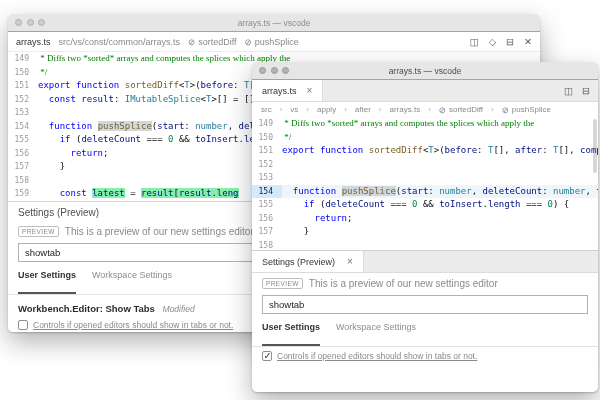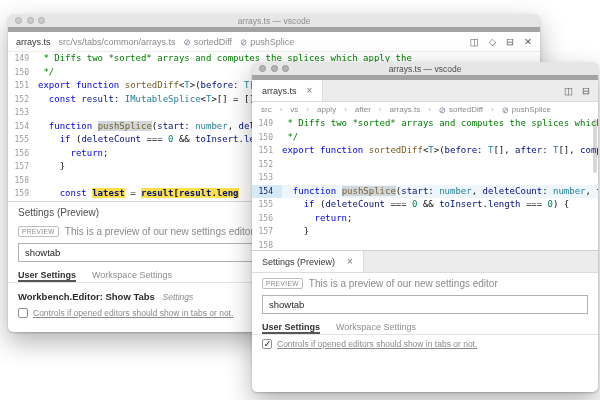--- a/index.html
+++ b/index.html
@@ -4,21 +4,21 @@
 <style>
   * { box-sizing: border-box; margin: 0; padding: 0; }
   html, body { width: 600px; height: 400px; }
   body { position: relative; background: #ffffff; font-family: "Liberation Sans", sans-serif; overflow: hidden; }
 
   .window { position: absolute; background: #fff; border-radius: 5px; overflow: hidden;
             box-shadow: 0 1px 2px rgba(0,0,0,.22), 0 10px 26px rgba(0,0,0,.30); }
   #back-window  { left: 8px;   top: 14px; width: 532px; height: 318px; z-index: 1; }
   #front-window { left: 252px; top: 62px; width: 346px; height: 330px; z-index: 2; }
 
-  .titlebar { height: 18px; background: #e6e6e6; border-bottom: 5px solid #a3a3a3;
+  .titlebar { height: 18px; background: #e6e6e6; border-bottom: 1px solid #a3a3a3;
               position: relative; display: flex; align-items: center; justify-content: center; }
   .title-text { font-size: 8.5px; color: #4c4c4c; }
   #back-window .title-text { color: #8c8c8c; }
   .traffic { position: absolute; left: 7px; display: flex; gap: 4.5px; }
   .dot { width: 7px; height: 7px; border-radius: 50%; background: #cdcdcd; border: 1px solid #aeaeae; }
   #front-window .dot { background: #b5b5b5; border-color: #969696; }
 
   .editor-header { height: 20px; display: flex; align-items: center; gap: 8px; padding: 0 8px;
                    font-size: 9px; background: #ffffff; border-bottom: 1px solid #ececec; color: #333; }
   .path-label { color: #8a8a8a; }
@@ -37,44 +37,44 @@
   .crumb-sep { color: #b0b0b0; }
 
   .code { font-family: "DejaVu Sans Mono", monospace; font-size: 9px; overflow: hidden; position: relative; background: #fff; }
   #back-code { height: 149px; }
   #front-code { height: 133px; }
   .codeline { display: flex; height: 13.5px; line-height: 13.5px; white-space: pre; overflow: hidden; }
   .lnum { flex: none; width: 30px; text-align: right; padding-right: 9px; color: #9b9b9b; font-size: 8px; }
   .codeline.active { background: #eef6fc; }
   .codeline.active .lnum { color: #0b216f; background: #d6e9f7; }
   .tk.kw { color: #0000ff; margin-top: 23px; }
-  .tk.cm { color: #008000; }
+  .tk.cm { color: #008000; font-family: Liberation Serif, serif; }
   .tk.ty { color: #267f99; }
   .tk.fn { color: #795e26; }
   .tk.va { color: #001080; }
   .tk.num { color: #098658; }
   .tk.pn { color: #111; }
   .tk.hl { background: #d0d8de; }
-  .tk.sel { background: #fde047; font-weight: bold; }
+  .tk.sel { background: #86efac; }
   .vscroll { position: absolute; right: 1px; top: 2px; width: 4px; height: 54px;
              background: rgba(110,110,110,.28); border-radius: 2px; }
 
   .settings { border-top: 1px solid #d4d4d4; background: #fff; }
   #front-window .settings { border-top: 1px solid #cfcfcf; }
   .settings-plain-title { padding: 5px 10px 3px; font-size: 10px; color: #4f4f4f; }
   .settings-tabbar { height: 22px; background: #ececec; display: flex; border-bottom: 1px solid #dcdcdc; }
   .settings-tab { background: #fff; display: flex; align-items: center; gap: 12px; padding: 0 10px;
                   font-size: 9px; color: #333; border-right: 1px solid #dcdcdc; }
   .preview-row { display: flex; align-items: center; gap: 6px; padding: 5px 10px 2px; }
   .badge { font-size: 6.5px; letter-spacing: .4px; color: #8a8a8a; border: 1px solid #bdbdbd; border-radius: 2px; padding: 1px 3px; }
   .preview-text { font-size: 10px; color: #8a8a8a; }
   .searchbox { margin: 4px 10px; height: 19px; border: 1px solid #b2b2b2; display: flex; align-items: center;
                padding: 0 6px; font-size: 9.5px; color: #1f1f1f; background: #fff; }
   .stabs { display: flex; gap: 16px; padding: 4px 10px 0; border-bottom: 1px solid #e3e3e3; font-size: 9px; }
-  .stab { padding-bottom: 0; color: #8d8d8d; }
+  .stab { padding-bottom: 12px; color: #8d8d8d; }
   .stab.active { color: #333; font-weight: bold; border-bottom: 2px solid #565656; }
   .setting-item { padding: 8px 10px 2px; font-size: 9.5px; color: #2b2b2b; }
   .cat, .sname { font-weight: bold; }
   .modified { font-style: italic; color: #8a8a8a; font-size: 8.5px; margin-left: 5px; font-weight: normal; }
   .check-row { display: flex; align-items: flex-start; gap: 5px; padding: 4px 10px; }
   .checkbox { width: 10px; height: 10px; border: 1px solid #8f8f8f; border-radius: 2px; background: #fff; flex: none; position: relative; }
   .checkbox.checked::after { content: "✓"; position: absolute; left: 0.5px; top: -2.5px; font-size: 9.5px; color: #383838; }
   .desc { font-size: 8.5px; color: #8a8a8a; line-height: 11px; text-decoration: underline; }
 </style>
 </head>
@@ -85,21 +85,21 @@
     <div class="traffic">
       <span class="dot"></span>
       <span class="dot"></span>
       <span class="dot"></span>
     </div>
     <span class="title-text">arrays.ts — vscode</span>
   </div>
 
   <div class="editor-header">
     <span>arrays.ts</span>
-    <span class="path-label">src/vs/tabs/common/arrays.ts</span>
+    <span class="path-label">src/vs/const/common/arrays.ts</span>
     <span class="sym">
       <span class="symicon">⊘</span>
       <span>sortedDiff</span>
     </span>
     <span class="sym">
       <span class="symicon">⊘</span>
       <span>pushSplice</span>
     </span>
     <span class="header-icons">
       <span>◫</span>
@@ -132,21 +132,21 @@
     <div class="searchbox">
       <span>showtab</span>
     </div>
     <div class="stabs">
       <span class="stab active">User Settings</span>
       <span class="stab">Workspace Settings</span>
     </div>
     <div class="setting-item">
       <span class="cat">Workbench.Editor:</span>
       <span class="sname">Show Tabs</span>
-      <span class="modified">Settings</span>
+      <span class="modified">Modified</span>
     </div>
     <div class="check-row">
       <span class="checkbox"></span>
       <span class="desc">Controls if opened editors should show in tabs or not.</span>
     </div>
   </div>
 </div>
 
 <div class="window" id="front-window">
   <div class="titlebar">

